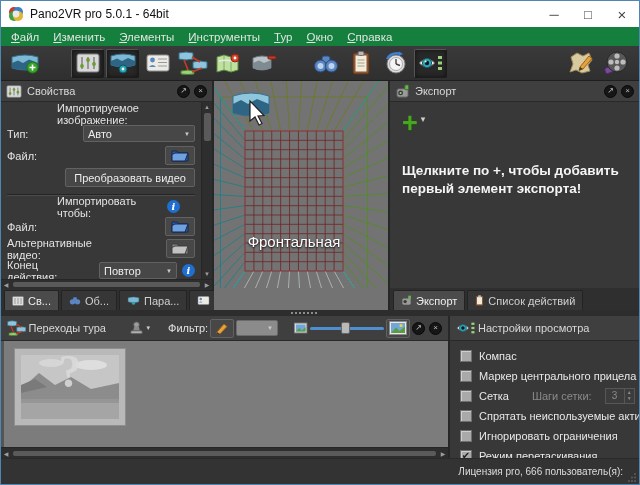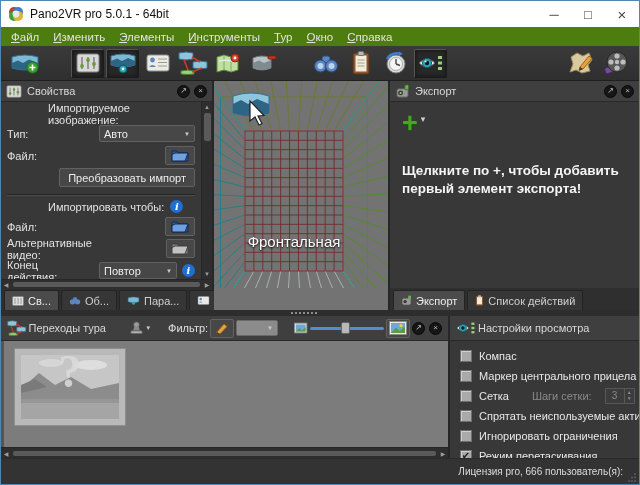--- a/index.html
+++ b/index.html
@@ -8,21 +8,21 @@
   .window { width:640px; height:485px; border:1px solid #4f87b0; background:#333;
             display:flex; flex-direction:column; overflow:hidden; }
 
   
   .titlebar { height:26px; background:#fff; display:flex; align-items:center; padding-left:7px; gap:6px; flex:0 0 auto; }
   .title-text { font-size:12px; color:#111; }
   .win-ctrls { margin-left:auto; display:flex; height:100%; }
   .wbtn { width:34px; display:flex; align-items:center; justify-content:center; color:#444; font-size:13px; }
 
   
-  .menubar { height:19px; background:#4d7c0f; display:flex; align-items:center; padding-left:3px; flex:0 0 auto; }
+  .menubar { height:19px; background:#15803d; display:flex; align-items:center; padding-left:3px; flex:0 0 auto; }
   .menu-item { display:block; padding:2px 7px; font-size:11.5px; color:#e3e3e3; }
   .menu-item::first-letter { text-decoration:underline; }
 
   
   .toolbar { height:35px; background:linear-gradient(#3a3a3a,#2f2f2f); border-bottom:1px solid #1f1f1f;
              display:flex; align-items:center; padding:0 6px; flex:0 0 auto; }
   .tbtn { height:29px; min-width:33px; display:flex; align-items:center; justify-content:center;
           margin:0 1px; border:1px solid transparent; border-radius:2px; }
   .tbtn.pressed { background:#282828; border-color:#555 #1c1c1c #1c1c1c #555; box-shadow:inset 0 0 4px #111; }
   .tsp { width:28px; } .flex-sp { flex:1; }
@@ -38,26 +38,26 @@
   .ptitle { font-size:11px; color:#d8d8d8; white-space:nowrap; }
   .pbtns { margin-left:auto; display:flex; gap:4px; }
   .hbtn { width:13px; height:13px; border-radius:50%; background:#161616; border:1px solid #090909;
           color:#bdbdbd; font-size:8px; line-height:1; display:flex; align-items:center; justify-content:center; }
 
   
   .pp-body { flex:1; display:flex; overflow:hidden; }
   .pp-rows { flex:1; padding:4px 0 0 0; overflow:hidden; }
   .plabel { font-size:11px; color:#e3e3e3; }
   .prow { display:flex; align-items:center; justify-content:space-between; margin:3px 6px 0 6px; height:19px;gap:40px; }
-  .prow-label { display:flex; align-items:center; gap:6px; margin:0 12px; height:15px;padding-left:35px; }
+  .prow-label { display:flex; align-items:center; gap:6px; margin:0 21px; height:15px;padding-left:35px; }
   .divider { margin:7px 6px 3px 6px; border-top:1px solid #242424; border-bottom:1px solid #4b4b4b; }
   .dd { height:17px; display:flex; align-items:center; background:#474747; border:1px solid #626262; border-radius:2px;
         padding:0 4px; font-size:11px; color:#ededed; }
   .dd::after { content:"▼"; font-size:6px; color:#c9c9c9; margin-left:auto; padding-left:8px; }
-  .dd.w92 { width:96px; } .dd.w78 { width:78px; }
+  .dd.w92 { width:112px; } .dd.w78 { width:78px; }
   .fbtn { width:30px; height:19px; background:#474747; border:1px solid #626262; border-radius:2px;
           display:flex; align-items:center; justify-content:center; }
   .pbtn { height:19px; padding:0 8px; font-size:11px; color:#ededed; background:#474747;
           border:1px solid #626262; border-radius:2px; display:flex; align-items:center; }
   .info { width:13px; height:13px; border-radius:50%; background:#1f6fd0; color:#fff; font-size:10px; font-weight:bold;
           font-family:"DejaVu Serif",serif; font-style:italic; display:inline-flex; align-items:center; justify-content:center; flex:0 0 auto; }
   .ctrl-group { display:flex; align-items:center; gap:5px; }
 
   .vscroll { width:11px; background:#2e2e2e; border-left:1px solid #262626; display:flex; flex-direction:column; flex:0 0 auto; }
   .sarrow { height:10px; display:flex; align-items:center; justify-content:center; font-size:6px; color:#9d9d9d; }
@@ -314,21 +314,21 @@
           <div class="prow">
             <span class="plabel">Файл:</span>
             <div class="fbtn">
               <svg width="18" height="13" viewBox="0 0 18 13">
                 <path d="M1,2 h5 l2,2 h9 v8 h-16 z" fill="#2f5da8" stroke="#14294f"></path>
                 <path d="M1,5.5 l3,-1.5 h13 l-3,8 h-13 z" fill="#6fa0e0" stroke="#14294f"></path>
               </svg>
             </div>
           </div>
           <div class="prow" style="justify-content:flex-end">
-            <span class="pbtn">Преобразовать импорт</span>
+            <span class="pbtn">Преобразовать видео</span>
           </div>
           <div class="divider"></div>
           <div class="prow-label">
             <span class="plabel">Импортировать чтобы:</span>
             <span class="info">i</span>
           </div>
           <div class="prow">
             <span class="plabel">Файл:</span>
             <div class="fbtn">
               <svg width="18" height="13" viewBox="0 0 18 13">

